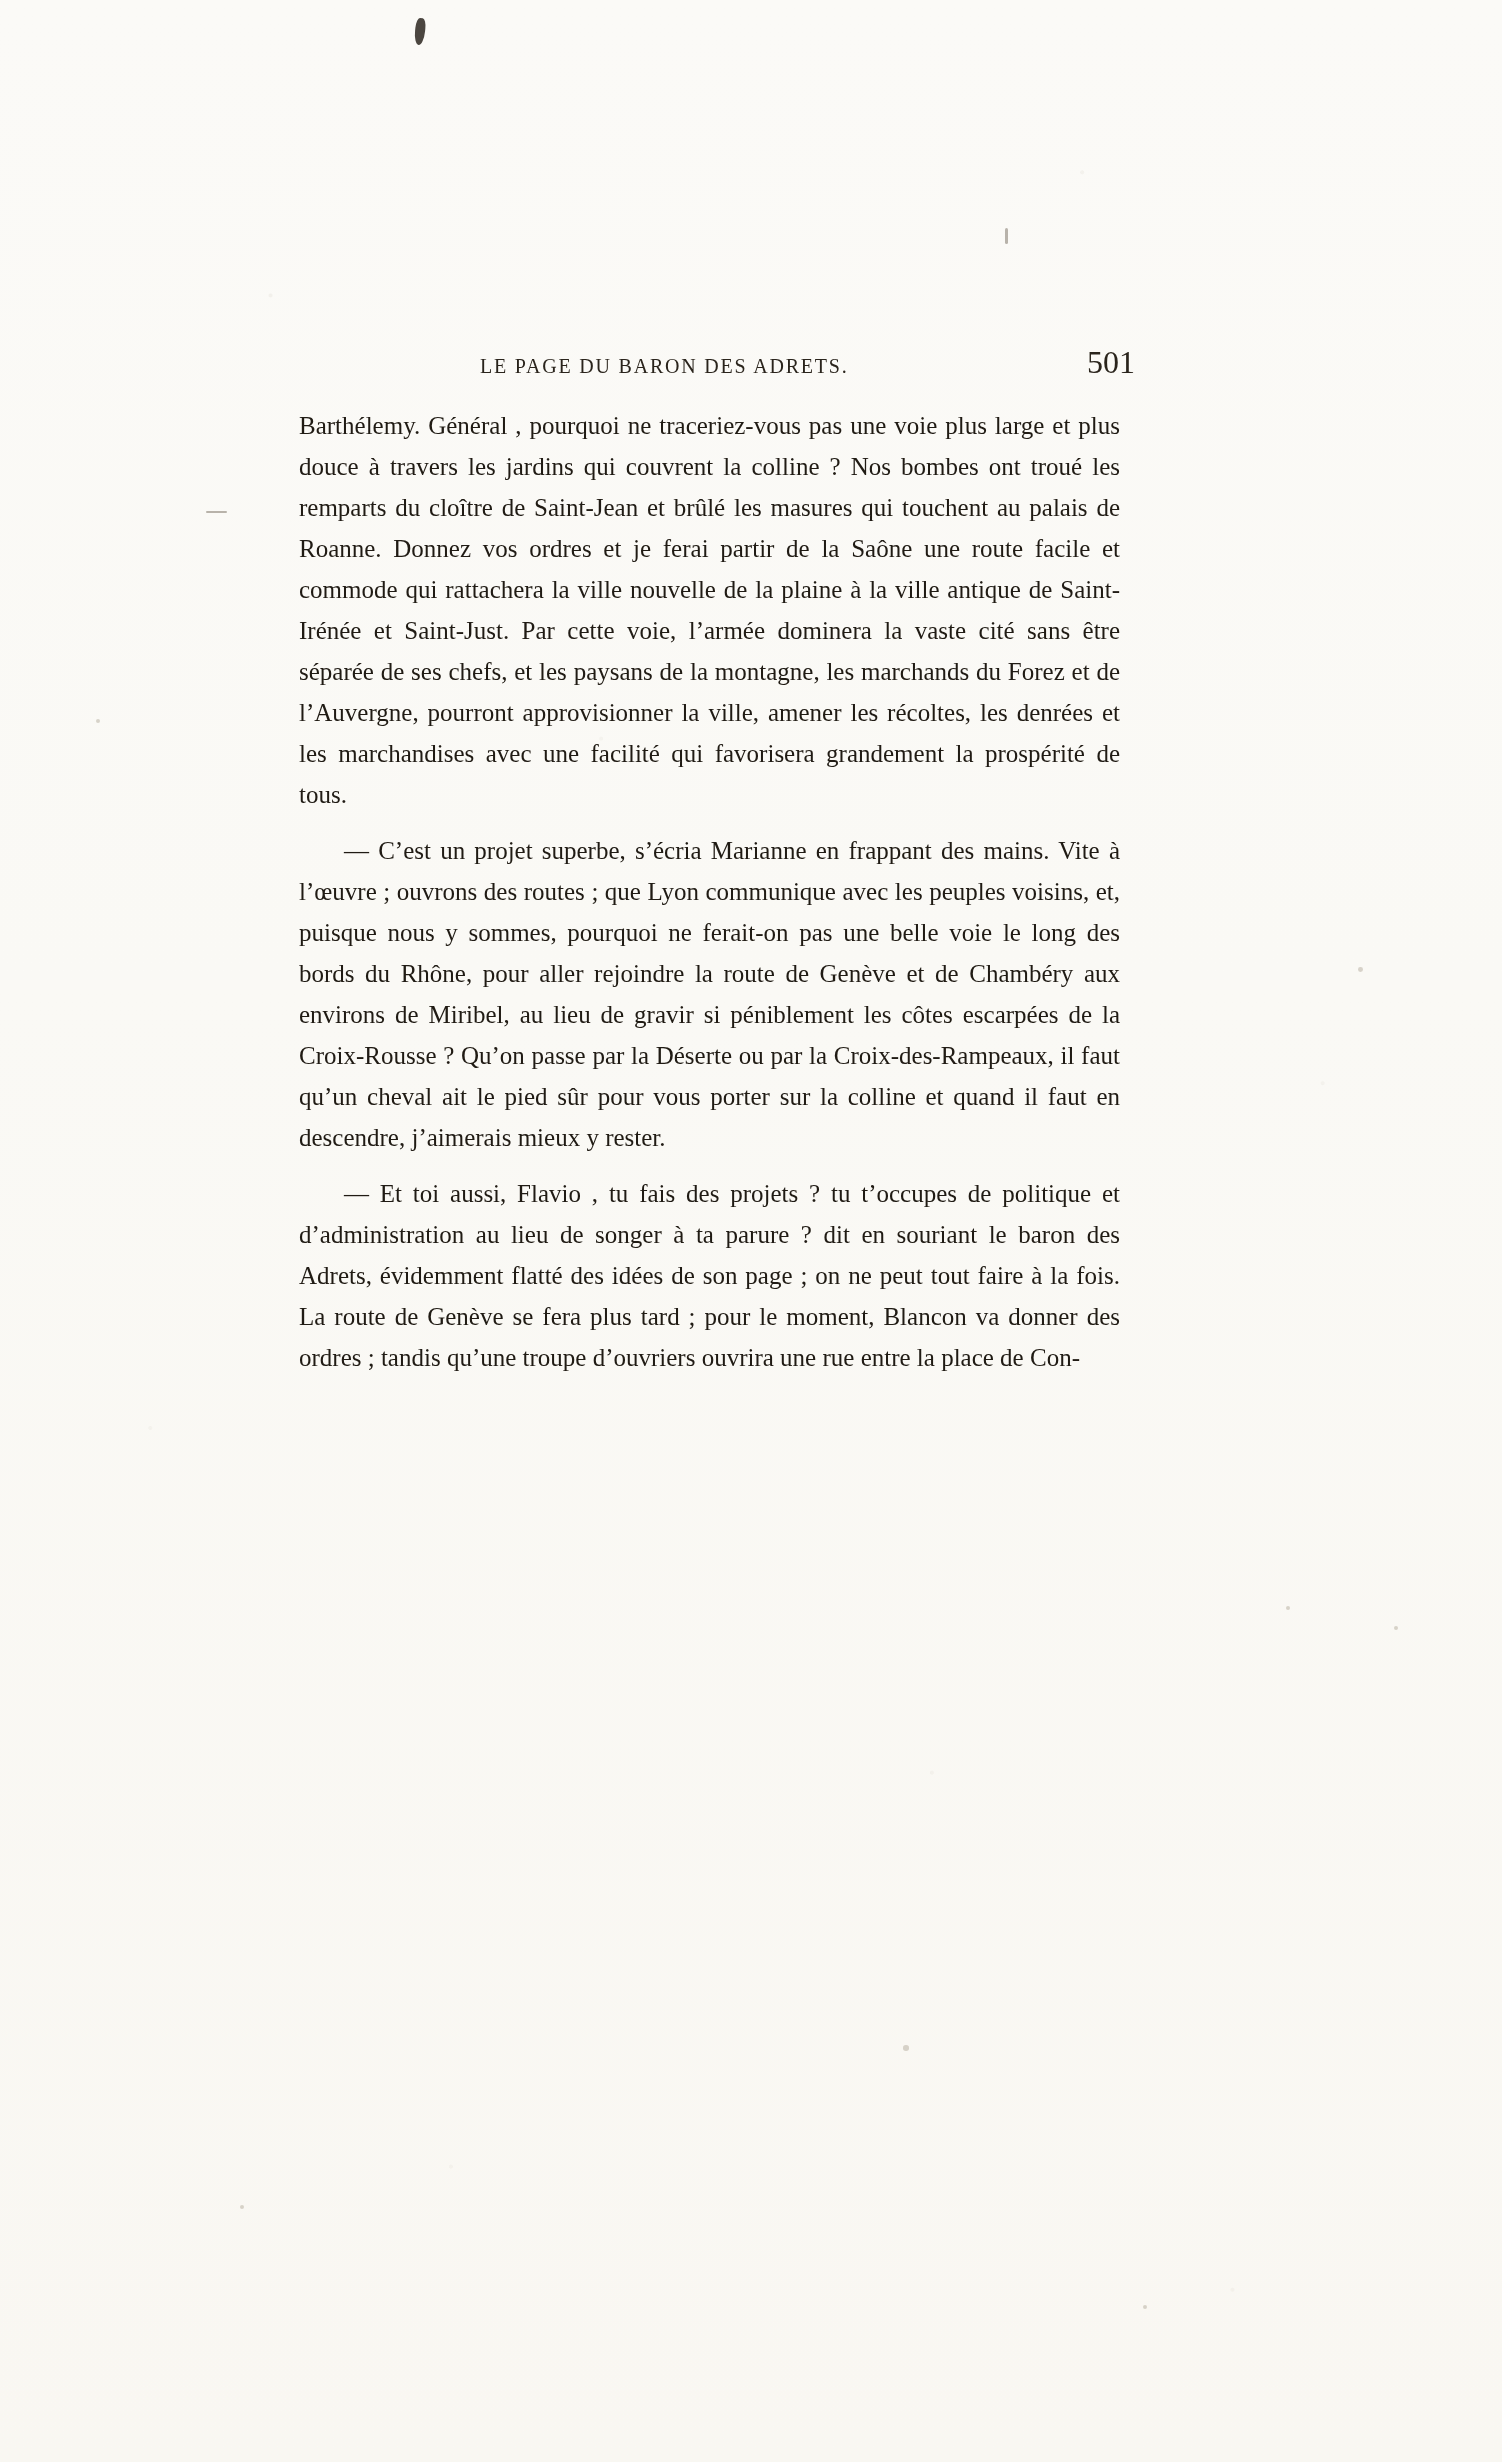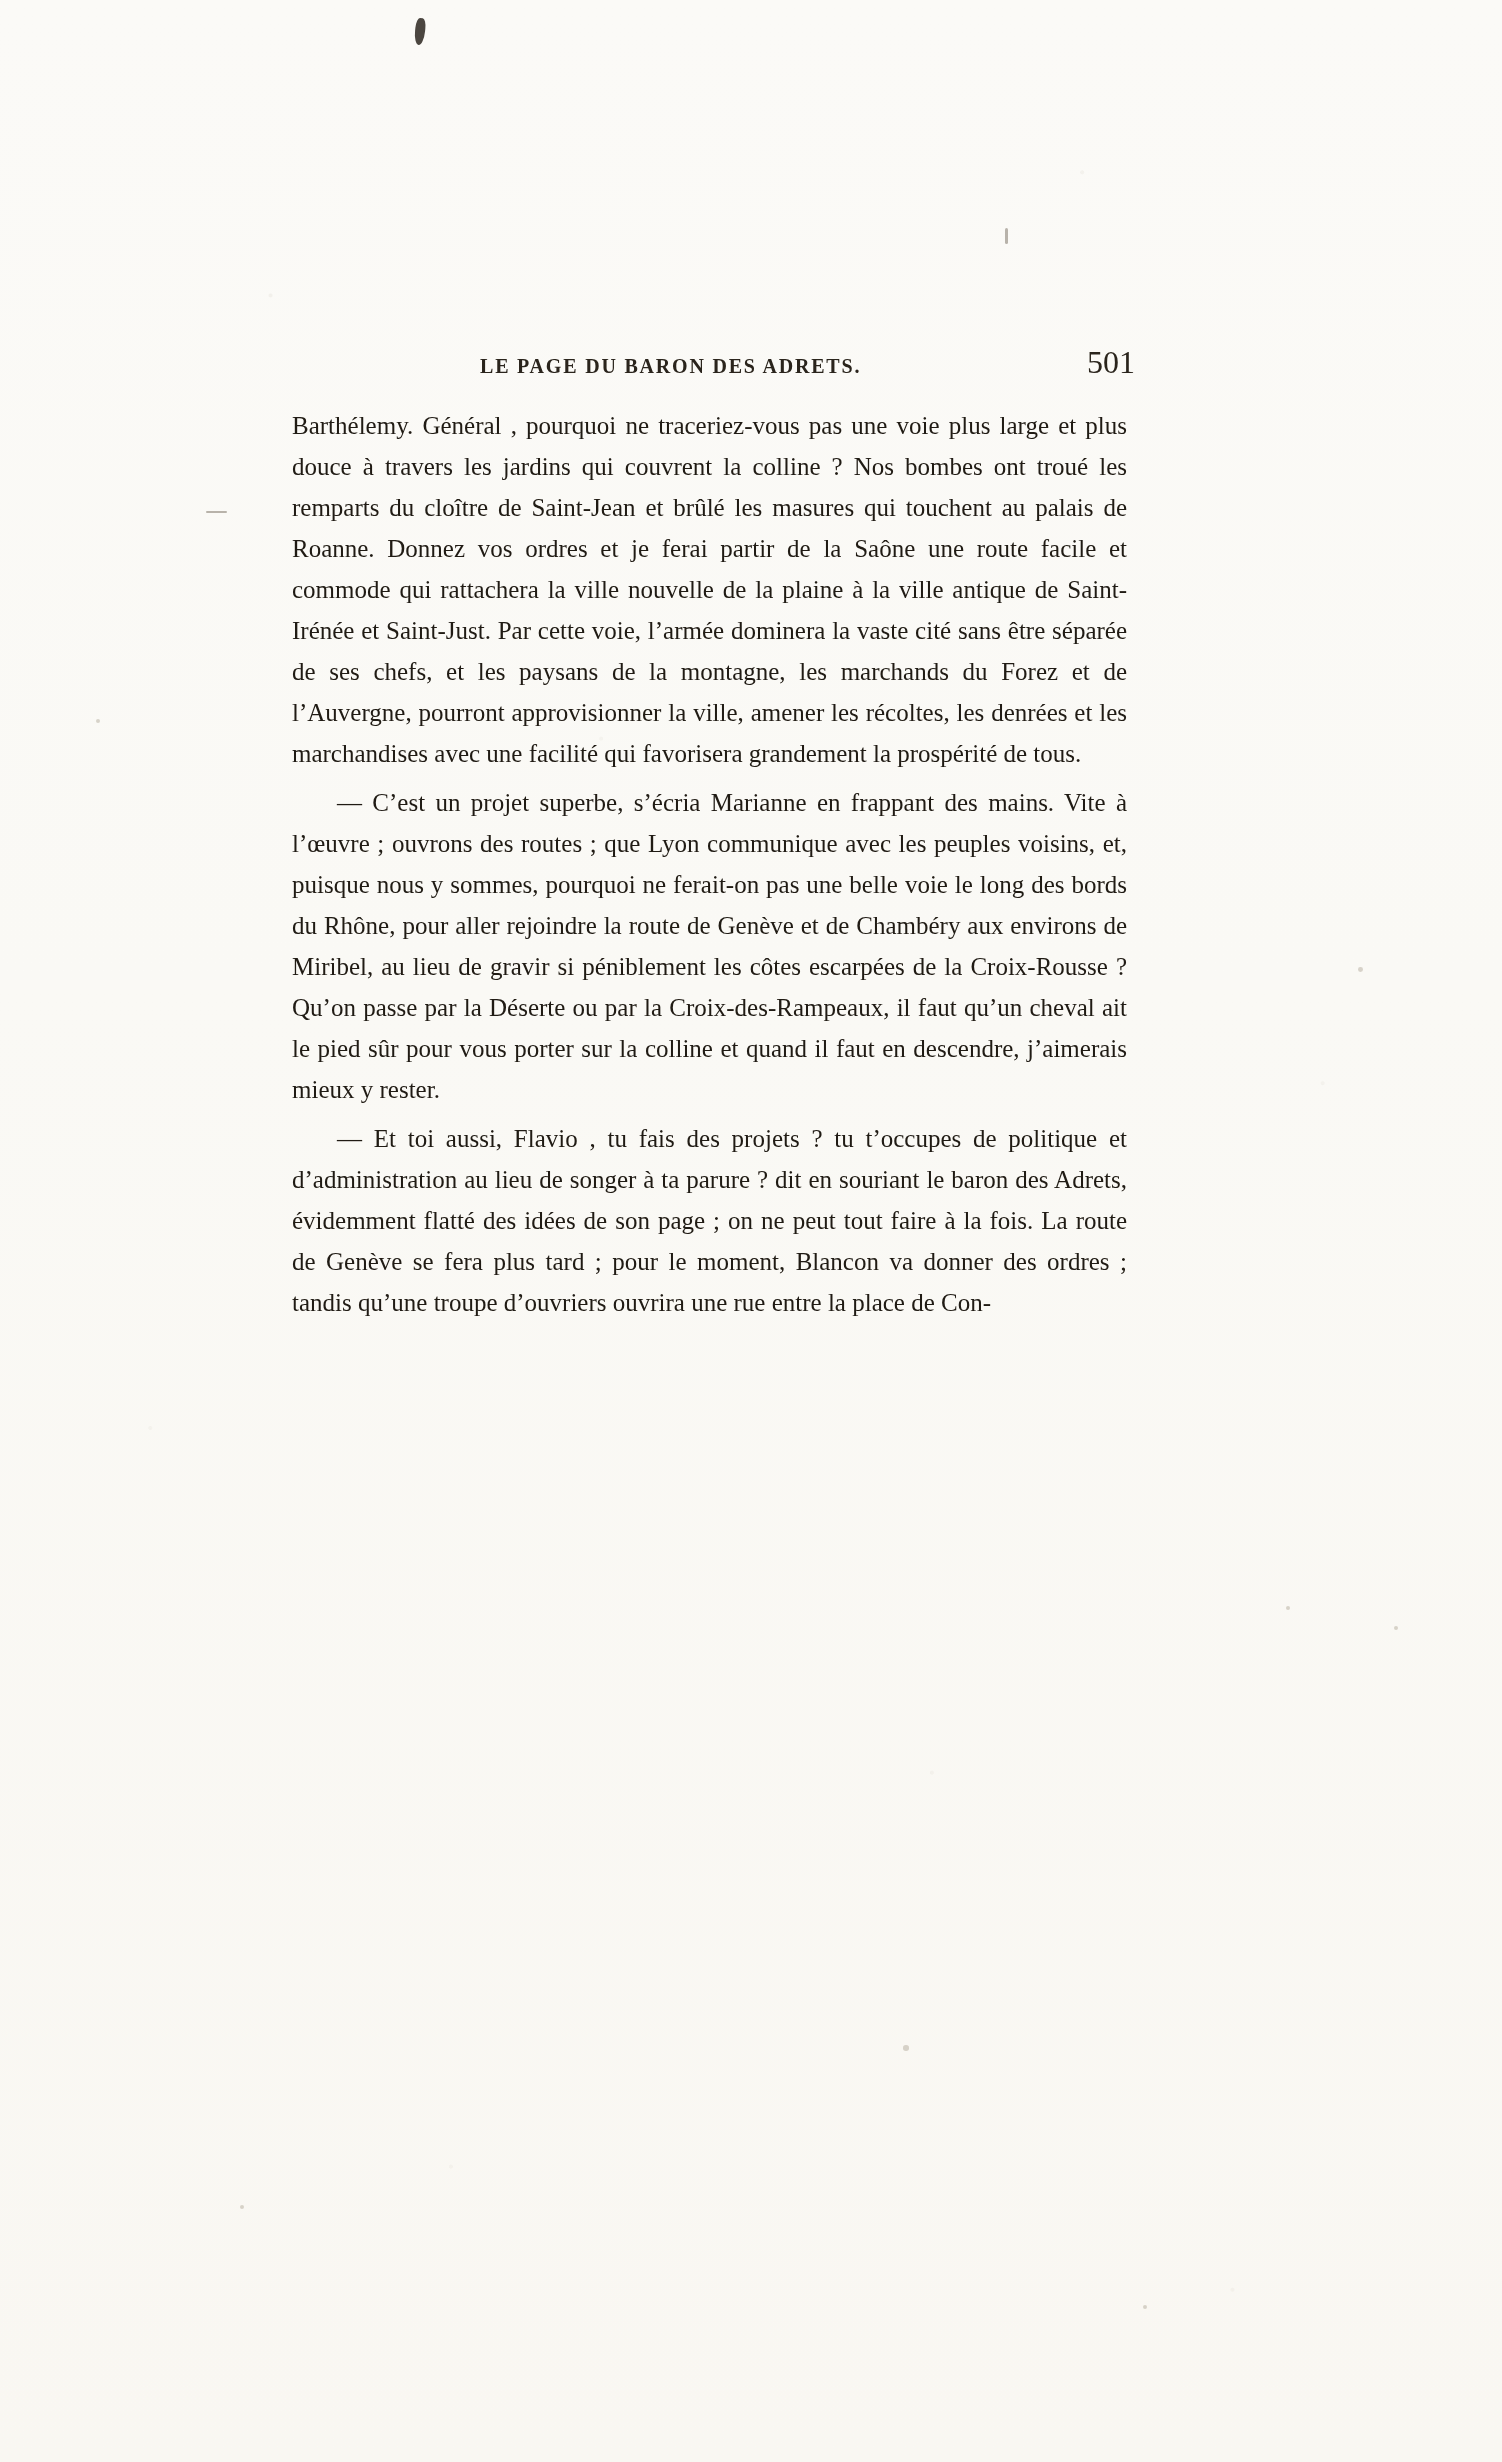--- a/index.html
+++ b/index.html
@@ -44,34 +44,34 @@
     align-items: baseline;
     justify-content: space-between;
     margin-bottom: 24px;
     padding-left: 196px;
   }
   .head-title {
     font-family: "Liberation Serif", serif;
     font-size: 20px;
     letter-spacing: 1.8px;
     text-transform: uppercase;
-    font-weight: 700;
+    font-weight: 400;
     color: #2a241c;
     white-space: nowrap;
   }
   .folio {
     font-family: "Liberation Serif", serif;
     font-size: 32px;
     color: #2a241c;
     font-weight: 400;
     margin-left: 56px;
   }
 
   .body-text p {
-    margin: 8px;
+    margin: 15px;
     font-size: 25px;
     line-height: 41px;
     text-align: justify;
     text-justify: inter-word;
     color: #201b14;
     font-family: "Liberation Serif", serif;
     hyphens: manual;
   }
   .body-text p.indent {
     text-indent: 45px;

